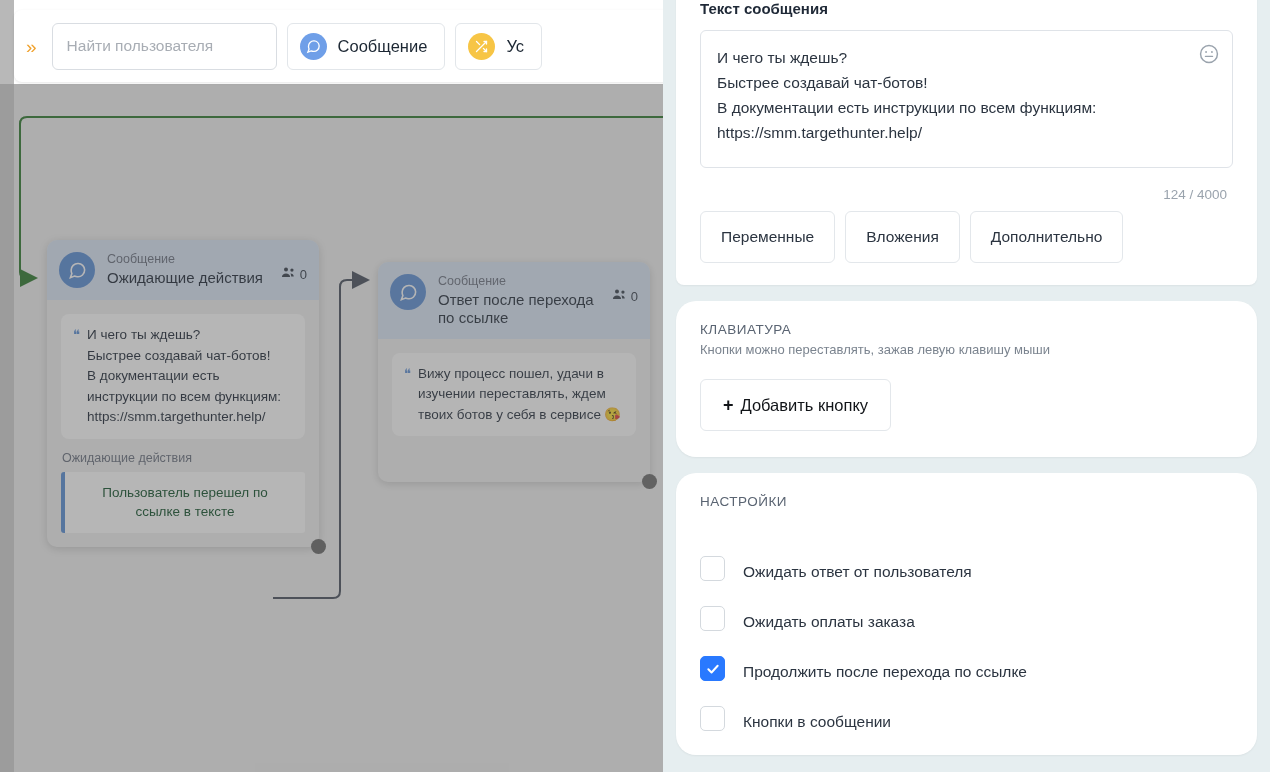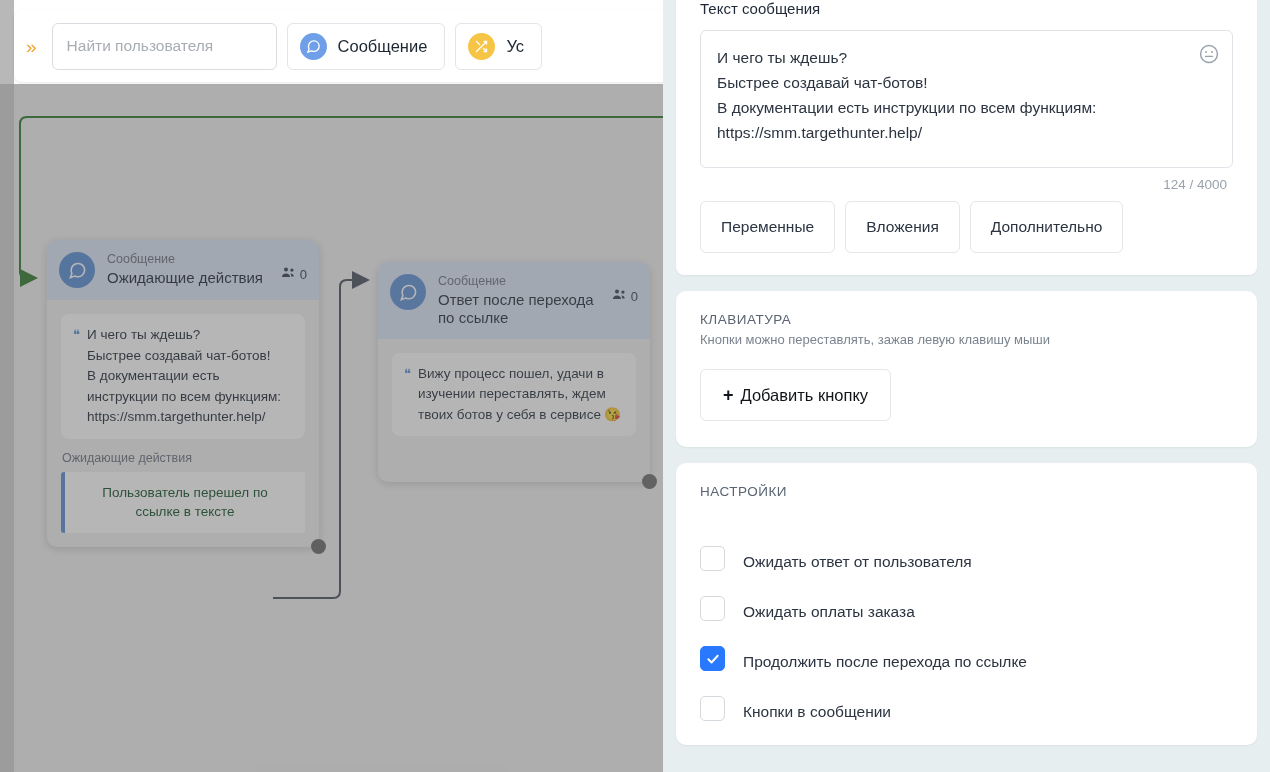--- a/index.html
+++ b/index.html
@@ -198,27 +198,27 @@
     position: absolute;
     right: 0; top: 0;
     width: 607px; height: 772px;
     background: #e6eef0;
     overflow: hidden;
     z-index: 100;
     padding: 0 13px;
   }
   .card {
     background: #ffffff;
-    border-radius: 10px;
+    border-radius: 20px;
     box-shadow: 0 1px 2px rgba(0,0,0,0.05);
   }
 
   
   #msg-card { margin-top: -18px; padding: 18px 24px 22px 24px; border-radius: 0 0 8px 8px; }
-  #msg-label { font-size: 15px; font-weight: normal; color: #1f2937; margin-bottom: 13px; }
+  #msg-label { font-size: 15px; font-weight: bold; color: #1f2937; margin-bottom: 13px; }
   #msg-box {
     position: relative;
     border: 1px solid #dfe3e8;
     border-radius: 6px;
     padding: 14px 44px 14px 16px;
     min-height: 138px;
     background: #fff;
   }
   #msg-text {
     font-size: 15.5px;
@@ -228,21 +228,21 @@
     font-family: "Liberation Sans", sans-serif;
   }
   #emoji-btn {
     position: absolute; right: 12px; top: 12px;
     width: 22px; height: 22px; cursor: pointer;
   }
   #char-count {
     text-align: right;
     font-size: 13.5px;
     color: #9aa3ad;
-    margin: 9px 6px 0 0;
+    margin: 19px 6px 0 0;
   }
   #msg-actions { display: flex; gap: 10px; margin-top: 9px; }
   .ghost-btn {
     border: 1px solid #e3e7eb;
     border-radius: 6px;
     background: #fff;
     padding: 0 20px;
     height: 52px;
     font-size: 15.5px;
     color: #2b3440;

